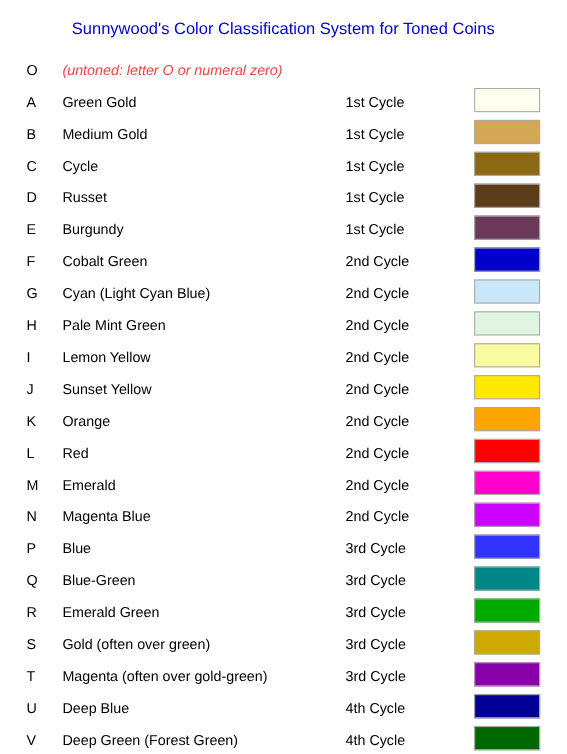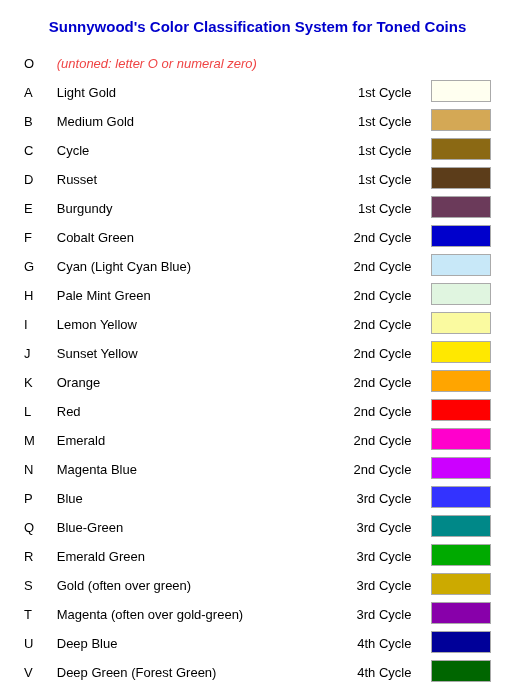--- a/index.html
+++ b/index.html
@@ -10,21 +10,21 @@
       font-family: Arial, sans-serif;
       font-size: 13px;
       color: #000;
     }
     .page-container {
       padding: 18px 20px 18px 20px;
     }
     .title {
       color: #0000cc;
       font-size: 15px;
-      font-weight: bold;
+      font-weight: normal;
       text-align: center;
       margin-bottom: 14px;
     }
     table {
       width: 100%;
       border-collapse: collapse;
     }
     td {
       padding: 2px 4px;
       vertical-align: middle;
@@ -33,21 +33,20 @@
     .col-letter {
       width: 28px;
       font-weight: normal;
       color: #000;
     }
     .col-name {
       width: 220px;
     }
     .col-cycle {
       width: 90px;
-      text-align: right;
     }
     .col-swatch {
       width: 68px;
       text-align: right;
     }
     .swatch {
       display: inline-block;
       width: 60px;
       height: 22px;
       border: 1px solid #aaa;
@@ -75,21 +74,21 @@
   <table>
     <tbody id="table-body">
         <tr class="row-untoned">
           <td class="col-letter">O</td>
           <td class="col-name">(untoned: letter O or numeral zero)</td>
           <td class="col-cycle"></td>
           <td class="col-swatch"><div class="swatch-none"></div></td>
         </tr>
         <tr>
           <td class="col-letter">A</td>
-          <td class="col-name">Light Gold</td>
+          <td class="col-name">Green Gold</td>
           <td class="col-cycle">1st Cycle</td>
           <td class="col-swatch"><div class="swatch" style="background-color: rgb(255, 255, 240);"></div></td>
         </tr>
         <tr>
           <td class="col-letter">B</td>
           <td class="col-name">Medium Gold</td>
           <td class="col-cycle">1st Cycle</td>
           <td class="col-swatch"><div class="swatch" style="background-color: rgb(212, 168, 85);"></div></td>
         </tr>
         <tr>

